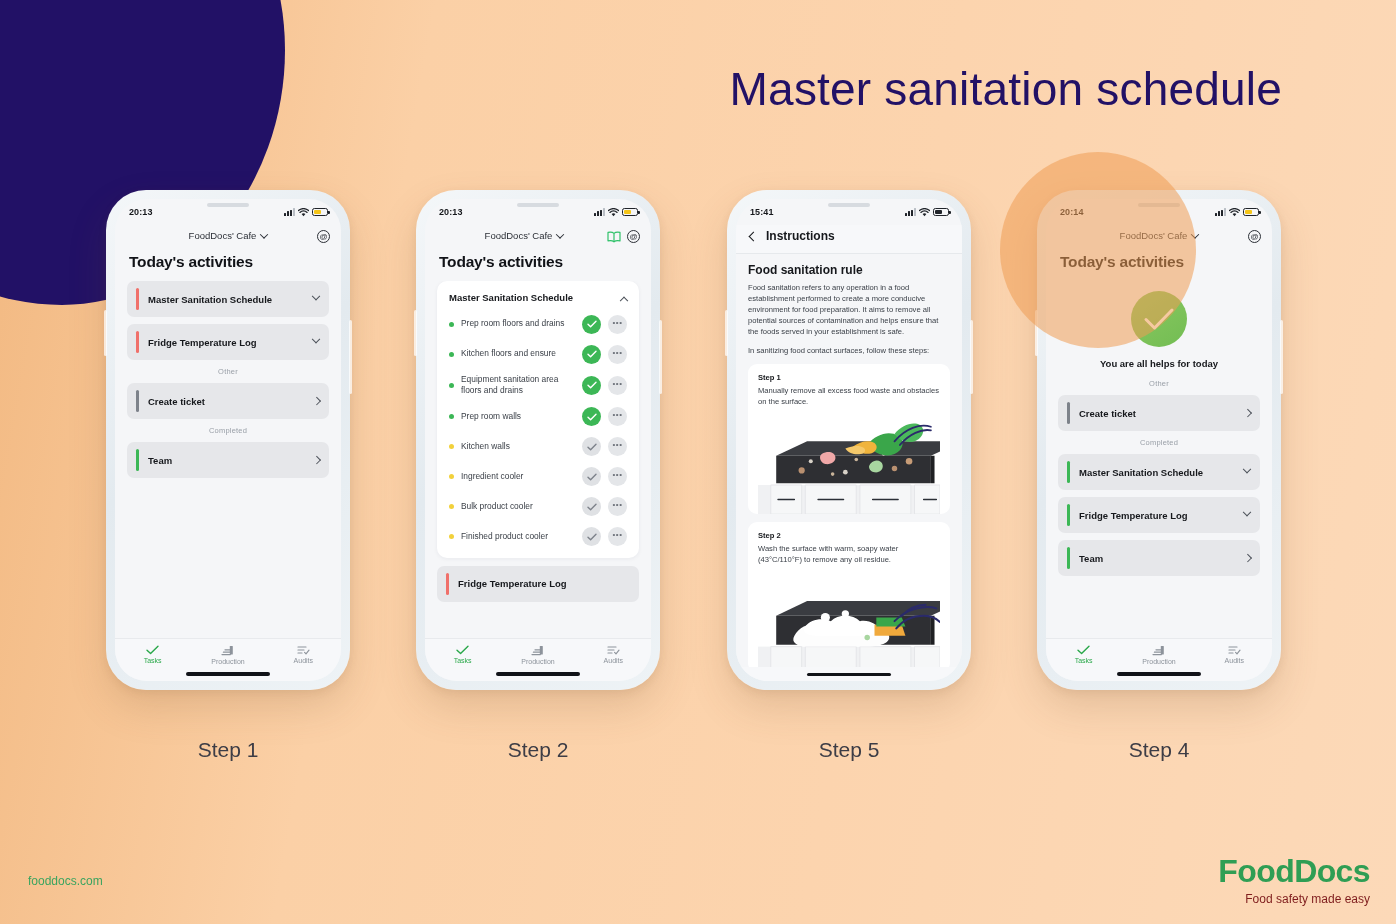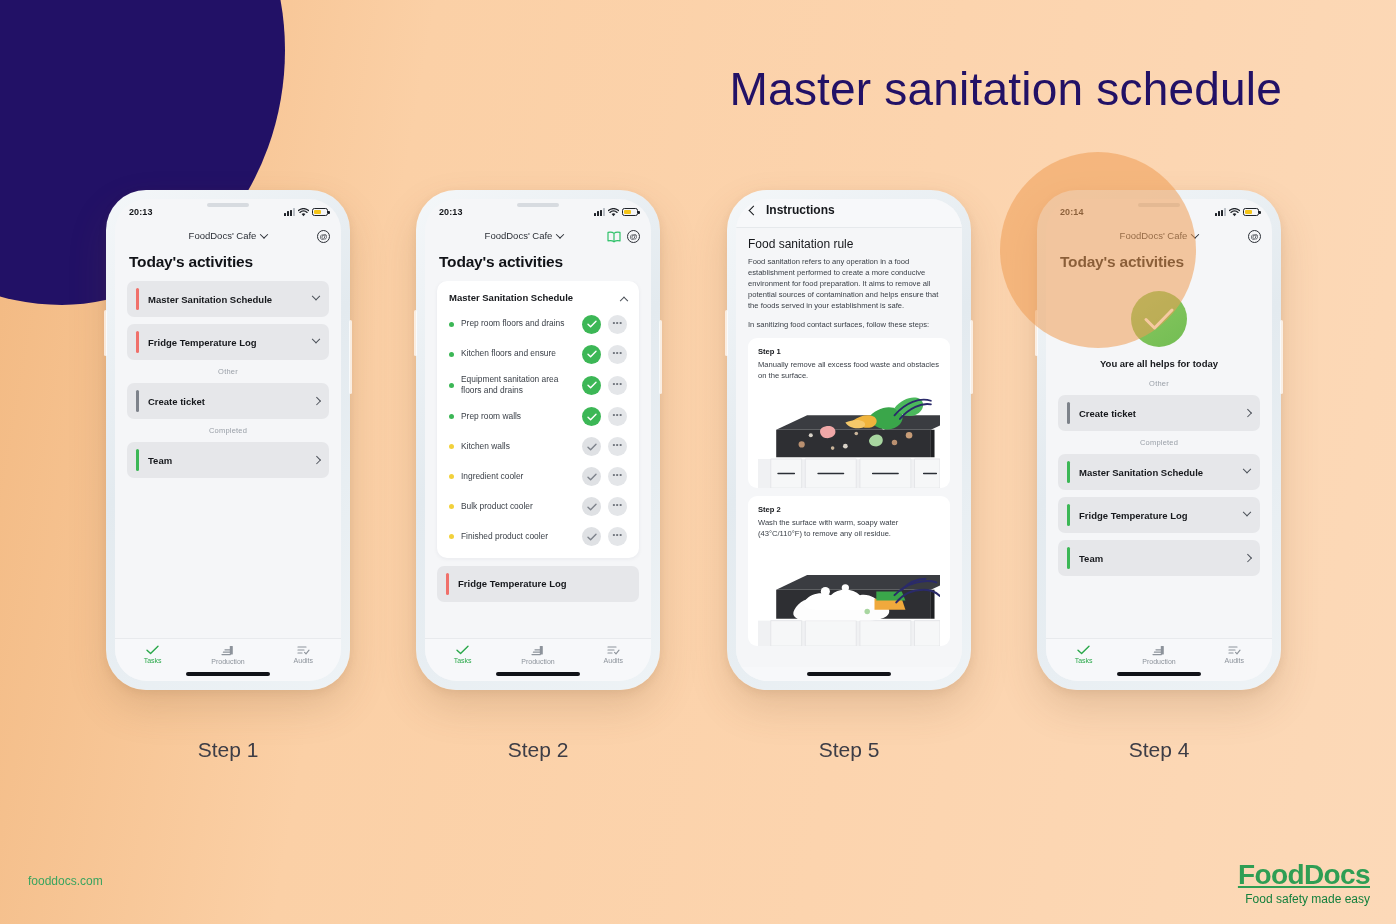--- a/index.html
+++ b/index.html
@@ -160,21 +160,21 @@
 
   
   .instr-header {
     flex: 0 0 auto; display: flex; align-items: center; gap: 9px;
     padding: 4px 14px 10px; background: #f7f8fa; border-bottom: 1px solid #e6e9ec;
   }
   .back-chev { width: 7px; height: 7px; border-left: 1.5px solid #16181c; border-bottom: 1.5px solid #16181c;
                transform: rotate(45deg); }
   .instr-title { font-size: 12px; font-weight: 700; color: #16181c; }
   .instr-body { flex: 1 1 auto; overflow: hidden; padding: 9px 12px 0; background: #f5f6f8; }
-  .instr-h2 { font-size: 12px; font-weight: 400; color: #16181c; margin-bottom: 5px; }
+  .instr-h2 { font-size: 12px; font-weight: 700; color: #16181c; margin-bottom: 5px; }
   .instr-p { font-size: 7.6px; color: #3b4048; line-height: 1.45; margin-bottom: 8px; }
   .step-card { background: #fff; border-radius: 9px; padding: 9px 10px 0; margin-bottom: 8px; overflow: hidden; }
   .step-n { font-size: 7.6px; font-weight: 700; color: #16181c; margin-bottom: 3px; }
   .step-t { font-size: 7.6px; color: #3b4048; line-height: 1.45; margin-bottom: 7px; }
   .art { width: 100%; display: block; }
 
   
   .done-wrap { display: flex; flex-direction: column; align-items: center; padding: 10px 0 6px; }
   .done-circle {
     width: 56px; height: 56px; border-radius: 50%;
@@ -188,22 +188,22 @@
     position: absolute; top: 738px; width: 244px; text-align: center;
     font-size: 21px; color: #3d3d46; z-index: 3;
   }
 
   
   .site-url {
     position: absolute; left: 28px; bottom: 36px;
     font-size: 12px; color: #3aa45f; z-index: 3;
   }
   .brand { position: absolute; right: 26px; bottom: 18px; text-align: right; z-index: 3; }
-  .brand-name { font-size: 28px; font-weight: 700; color: #2f9e54; letter-spacing: -.6px; line-height: 1.05; text-decoration: underline; }
-  .brand-tag { font-size: 12px; color: #15803d; margin-top: 3px; }
+  .brand-name { font-size: 32px; font-weight: 700; color: #2f9e54; letter-spacing: -.6px; line-height: 1.05; }
+  .brand-tag { font-size: 12px; color: #7f1d1d; margin-top: 3px; }
 </style>
 </head>
 <body>
 
 <div class="navy-blob"></div>
 
 <div class="page-title">Master sanitation schedule</div>
 
 <div class="phone" style="left:106px">
   <div class="screen">
@@ -462,20 +462,40 @@
     </div>
     <div class="home-ind">
         <span></span>
       </div>
   </div>
 </div>
 
 <div class="phone" style="left:727px">
   <div class="screen">
 
+    <div class="statusbar">
+      <div class="clock">15:41</div>
+      <div class="notch"></div>
+      <div class="sb-right">
+        <div class="bars">
+            <i></i>
+            <i></i>
+            <i></i>
+            <i></i>
+          </div>
+        <svg width="11" height="9" viewBox="0 0 11 9">
+          <path d="M5.5 8.2 3.6 6.1a2.8 2.8 0 0 1 3.8 0z" fill="#20242a"></path>
+          <path d="M1.9 4.4a5.4 5.4 0 0 1 7.2 0" stroke="#20242a" stroke-width="1.3" fill="none" stroke-linecap="round"></path>
+          <path d="M.4 2.5a7.8 7.8 0 0 1 10.2 0" stroke="#20242a" stroke-width="1.3" fill="none" stroke-linecap="round"></path>
+        </svg>
+        <div class="batt dark">
+            <div class="fill"></div>
+          </div>
+      </div>
+    </div>
 
     <div class="instr-header">
       <span class="back-chev"></span>
       <span class="instr-title">Instructions</span>
     </div>
 
     <div class="instr-body">
       <div class="instr-h2">Food sanitation rule</div>
       <div class="instr-p">Food sanitation refers to any operation in a food establishment performed to create a more conducive environment for food preparation. It aims to remove all potential sources of contamination and helps ensure that the foods served in your establishment is safe.</div>
       <div class="instr-p">In sanitizing food contact surfaces, follow these steps:</div>

